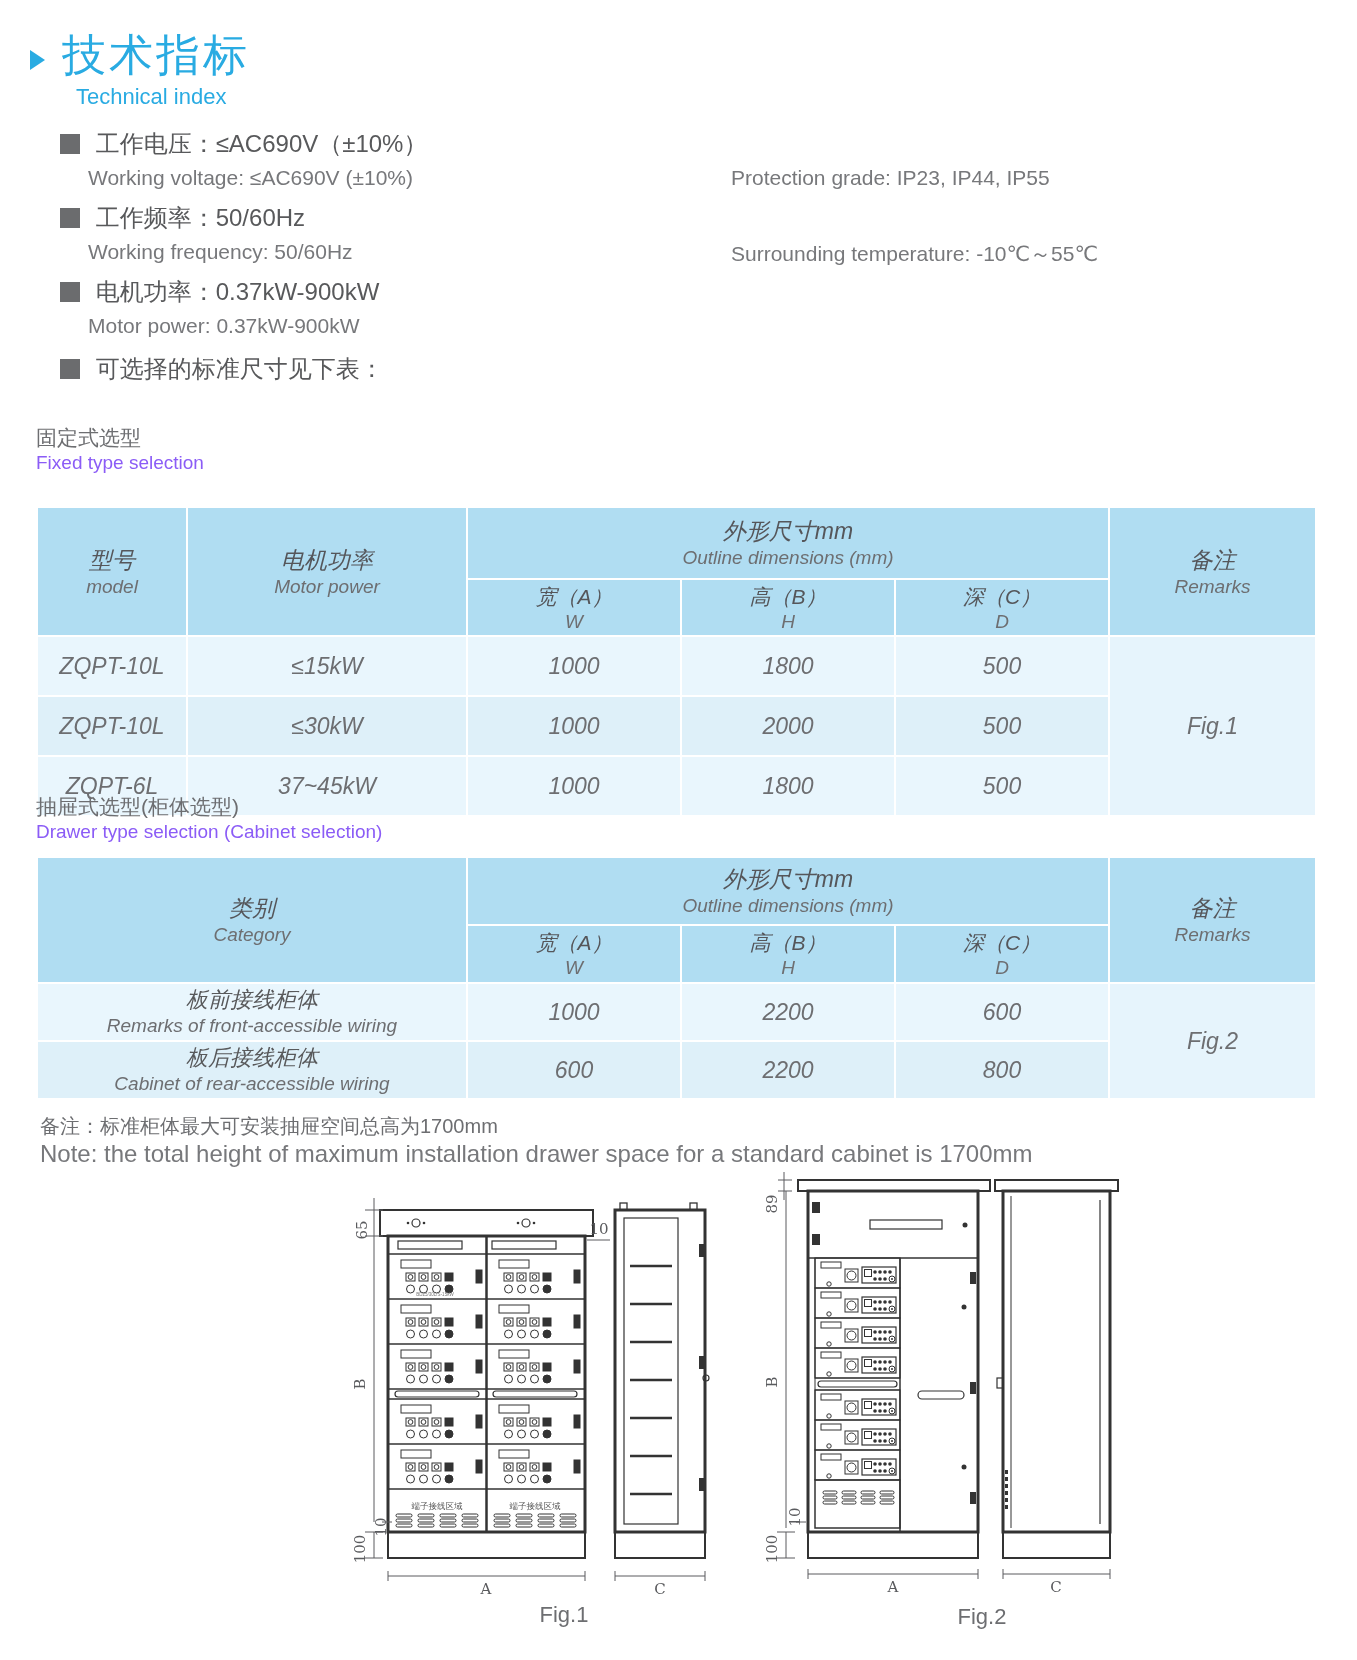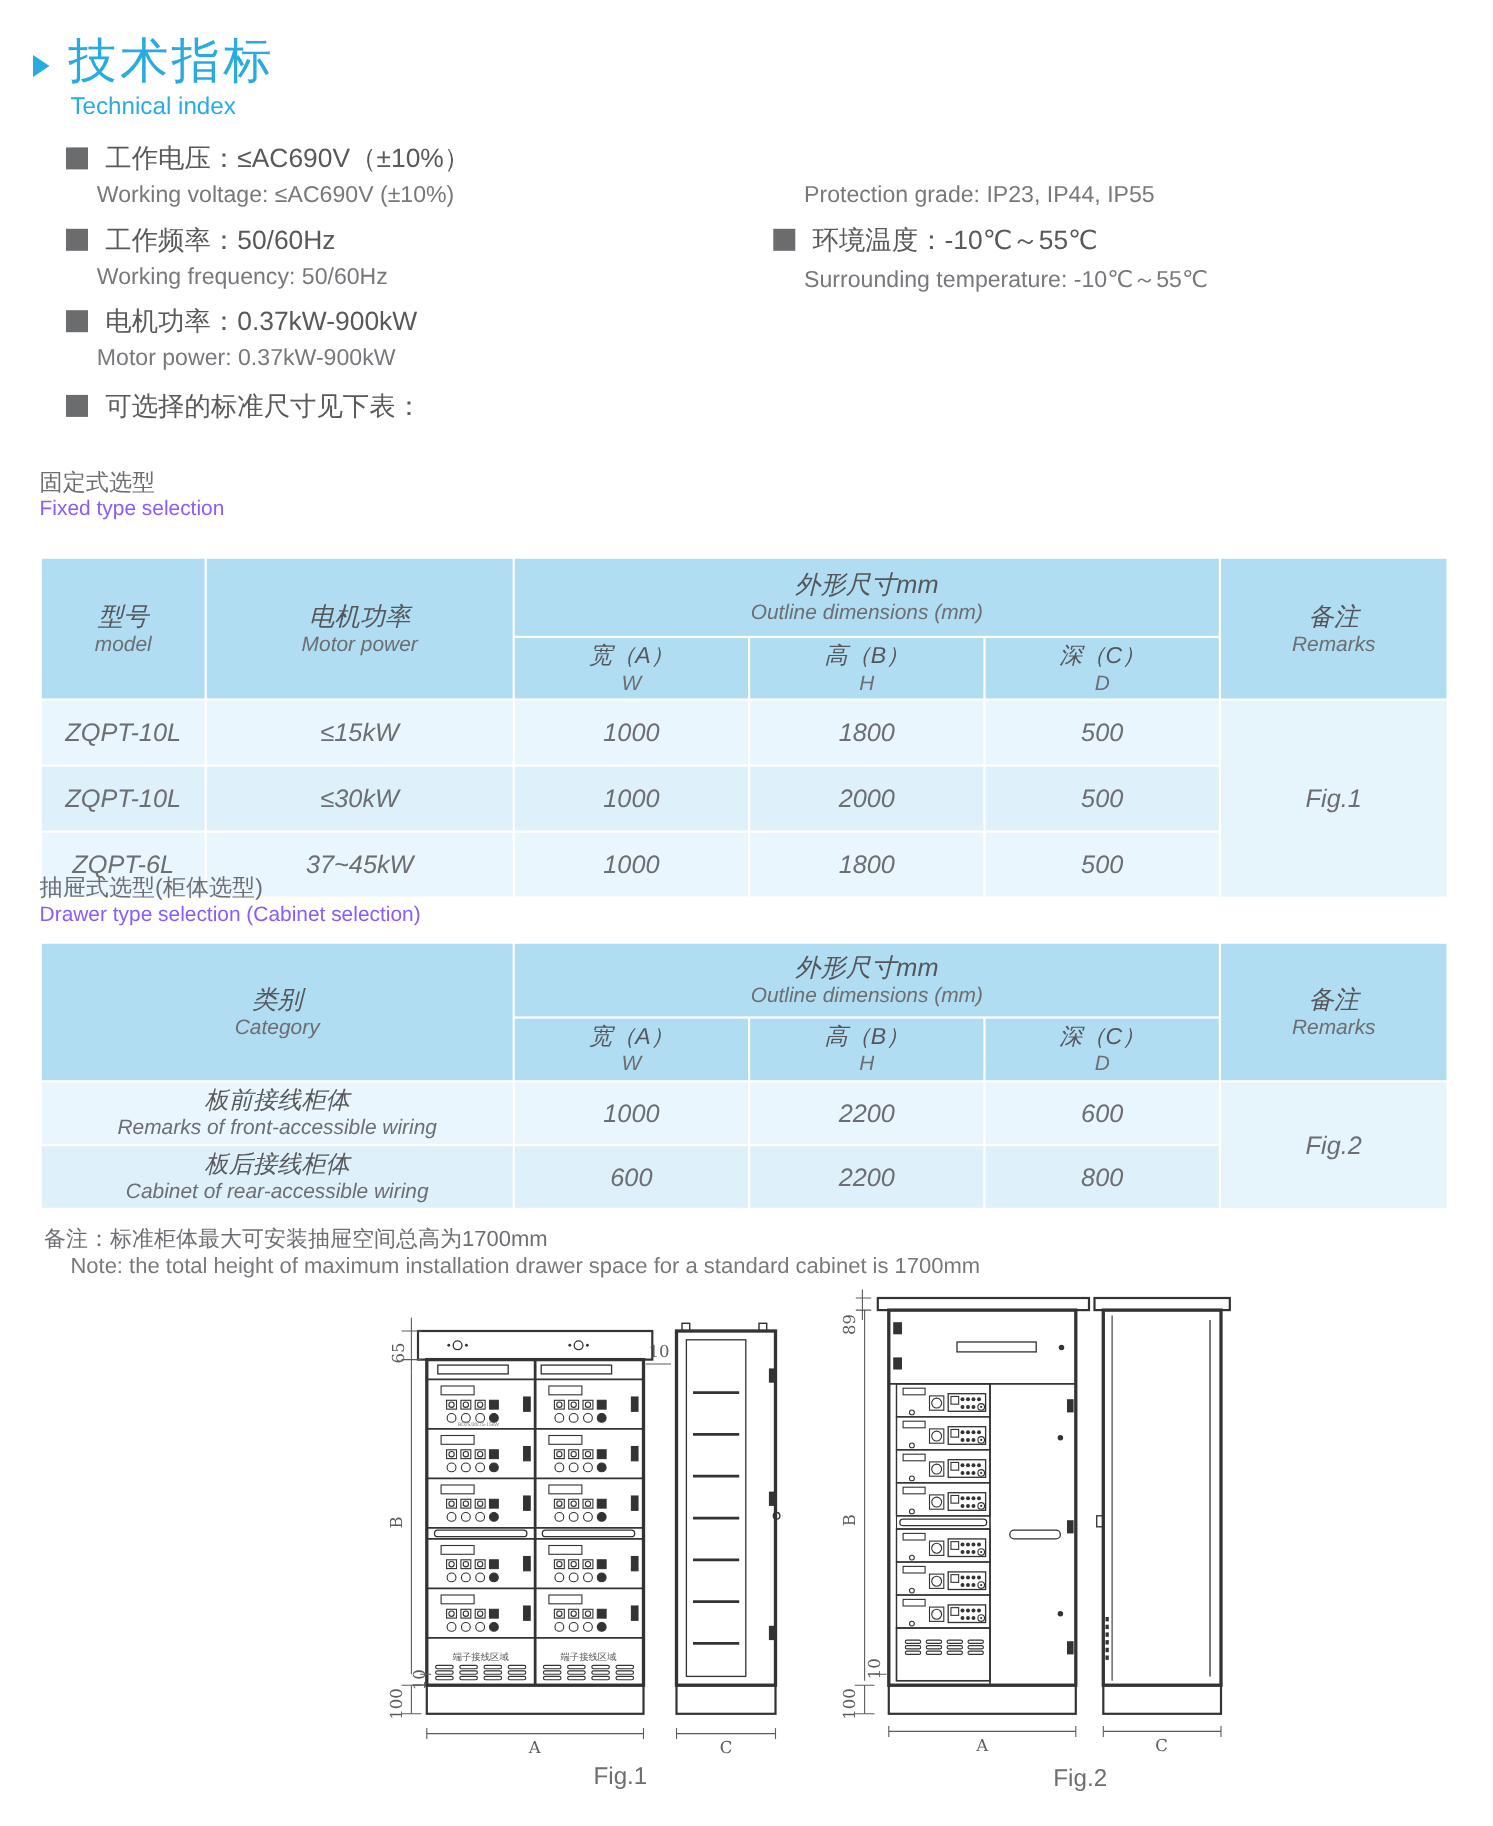--- a/index.html
+++ b/index.html
@@ -2,21 +2,21 @@
 <html><head>
 <meta charset="utf-8">
 <style>
   html,body{margin:0;padding:0;background:#fff;}
   .page{position:relative;width:1357px;height:1660px;background:#ffffff;overflow:hidden;
         font-family:"Liberation Sans","DejaVu Sans",sans-serif;color:#58595b;}
   
   .tri{position:absolute;left:30px;top:50px;width:0;height:0;
        border-left:15px solid #29abe2;border-top:10px solid transparent;border-bottom:10px solid transparent;}
   .title-cn{position:absolute;left:62px;top:26px;font-size:44px;color:#29abe2;letter-spacing:3px;font-weight:500;}
-  .title-en{position:absolute;left:64px;top:84px;font-size:22px;color:#29abe2;}
+  .title-en{position:absolute;left:76px;top:84px;font-size:22px;color:#29abe2;}
   
   .spec-cn{position:absolute;font-size:24px;color:#58595b;white-space:nowrap;}
   .spec-cn .sq{display:inline-block;width:20px;height:20px;background:#6b6c6e;margin-right:9px;vertical-align:-2px;}
   .spec-en{position:absolute;font-size:21px;color:#77787b;white-space:nowrap;}
   
   .sec-cn{position:absolute;font-size:21px;color:#6d6e71;white-space:nowrap;}
   .sec-en{position:absolute;font-size:19px;color:#8b5cf6;white-space:nowrap;}
   
   table.dtable{position:absolute;left:36px;border-collapse:separate;border-spacing:2px;table-layout:fixed;}
   .dtable th,.dtable td{padding:0;text-align:center;vertical-align:middle;font-weight:normal;font-style:italic;}
@@ -26,21 +26,21 @@
   .h-en{font-size:19px;color:#6d6e71;line-height:24px;}
   .sub-cn{font-size:21px;color:#55565a;line-height:27px;}
   .sub-en{font-size:19px;color:#6d6e71;line-height:23px;}
   .val{font-size:23px;color:#6d6e71;}
   .cat-cn{font-size:22px;color:#58595b;line-height:28px;}
   .cat-en{font-size:19px;color:#6d6e71;line-height:24px;}
   tr.t1h1{height:70px;} tr.t1h2{height:55px;} tr.t1b{height:58px;}
   tr.t2h1{height:66px;} tr.t2h2{height:56px;} tr.t2b{height:56px;}
   
   .note-cn{position:absolute;font-size:20px;color:#6d6e71;white-space:nowrap;}
-  .note-en{position:absolute;font-size:20px;color:#77787b;white-space:nowrap;margin-left:24px;}
+  .note-en{position:absolute;font-size:24px;color:#77787b;white-space:nowrap;}
   
   svg.fig{position:absolute;}
   .dln{stroke:#5a5b5e;stroke-width:1;}
   .dtx{fill:#5a5b5e;font-size:15px;font-family:"DejaVu Serif","Liberation Serif",serif;}
   .cap{fill:#6d6e71;font-size:22px;font-family:"Liberation Sans","DejaVu Sans",sans-serif;}
 </style>
 </head>
 <body>
 
 <div class="page">
@@ -67,24 +67,20 @@
   </div>
   <div class="spec-en" style="left:88px;top:314px">Motor power: 0.37kW-900kW</div>
 
   <div class="spec-cn" style="left:60px;top:353px">
     <span class="sq"></span>
     <span>可选择的标准尺寸见下表：</span>
   </div>
 
   <div class="spec-en" style="left:731px;top:166px">Protection grade: IP23, IP44, IP55</div>
 
-  <div class="spec-cn" style="left:703px;top:202px">
-    <span class="sq"></span>
-    <span>环境温度：-10℃～55℃</span>
-  </div>
   <div class="spec-en" style="left:731px;top:240px">Surrounding temperature: -10℃～55℃</div>
 
   <div class="sec-cn" style="left:36px;top:424px">固定式选型</div>
   <div class="sec-en" style="left:36px;top:452px">Fixed type selection</div>
 
   <table class="dtable" style="top:506px">
     <colgroup>
         <col style="width:148px">
         <col style="width:278px">
         <col style="width:212px">

